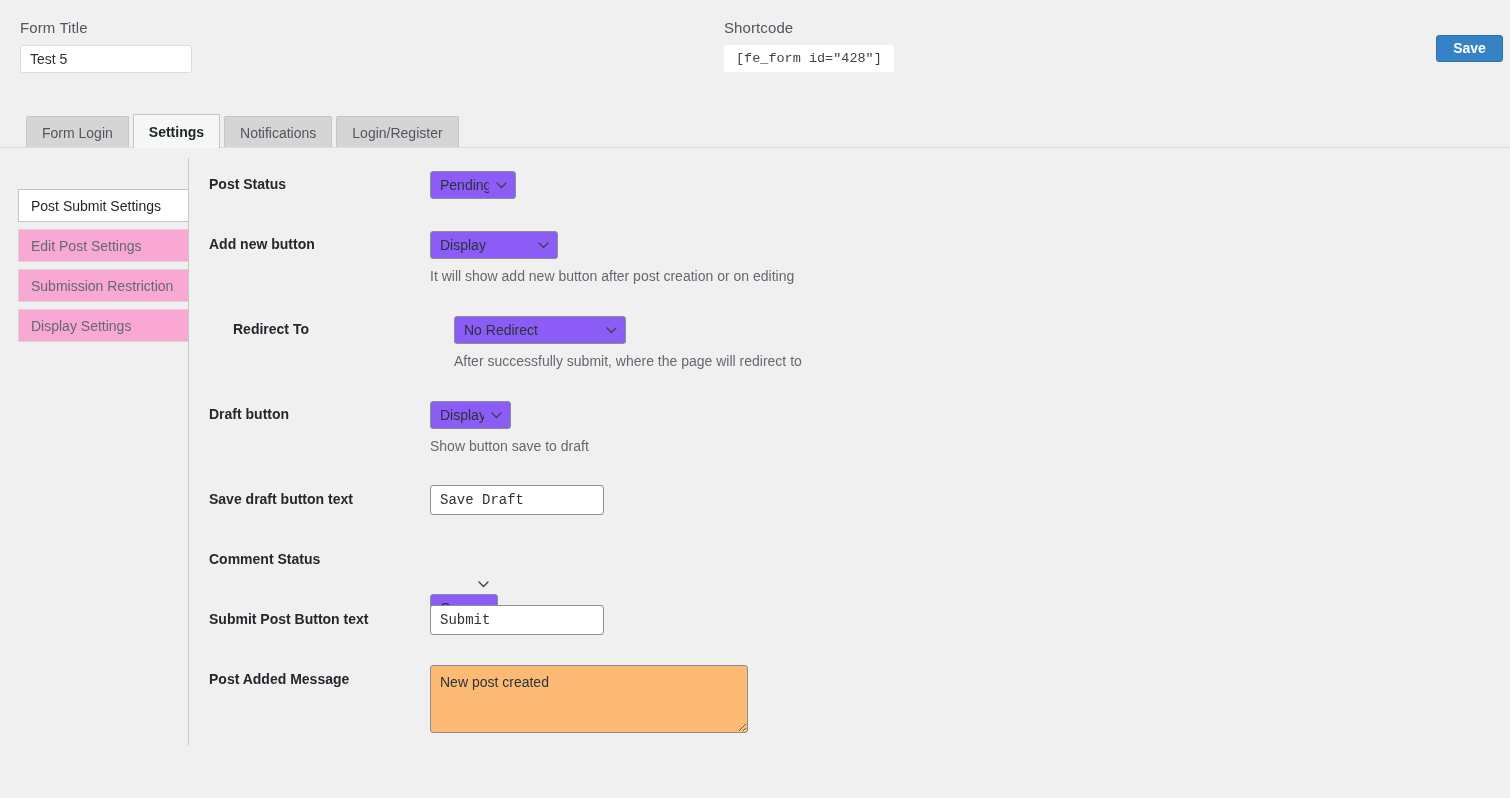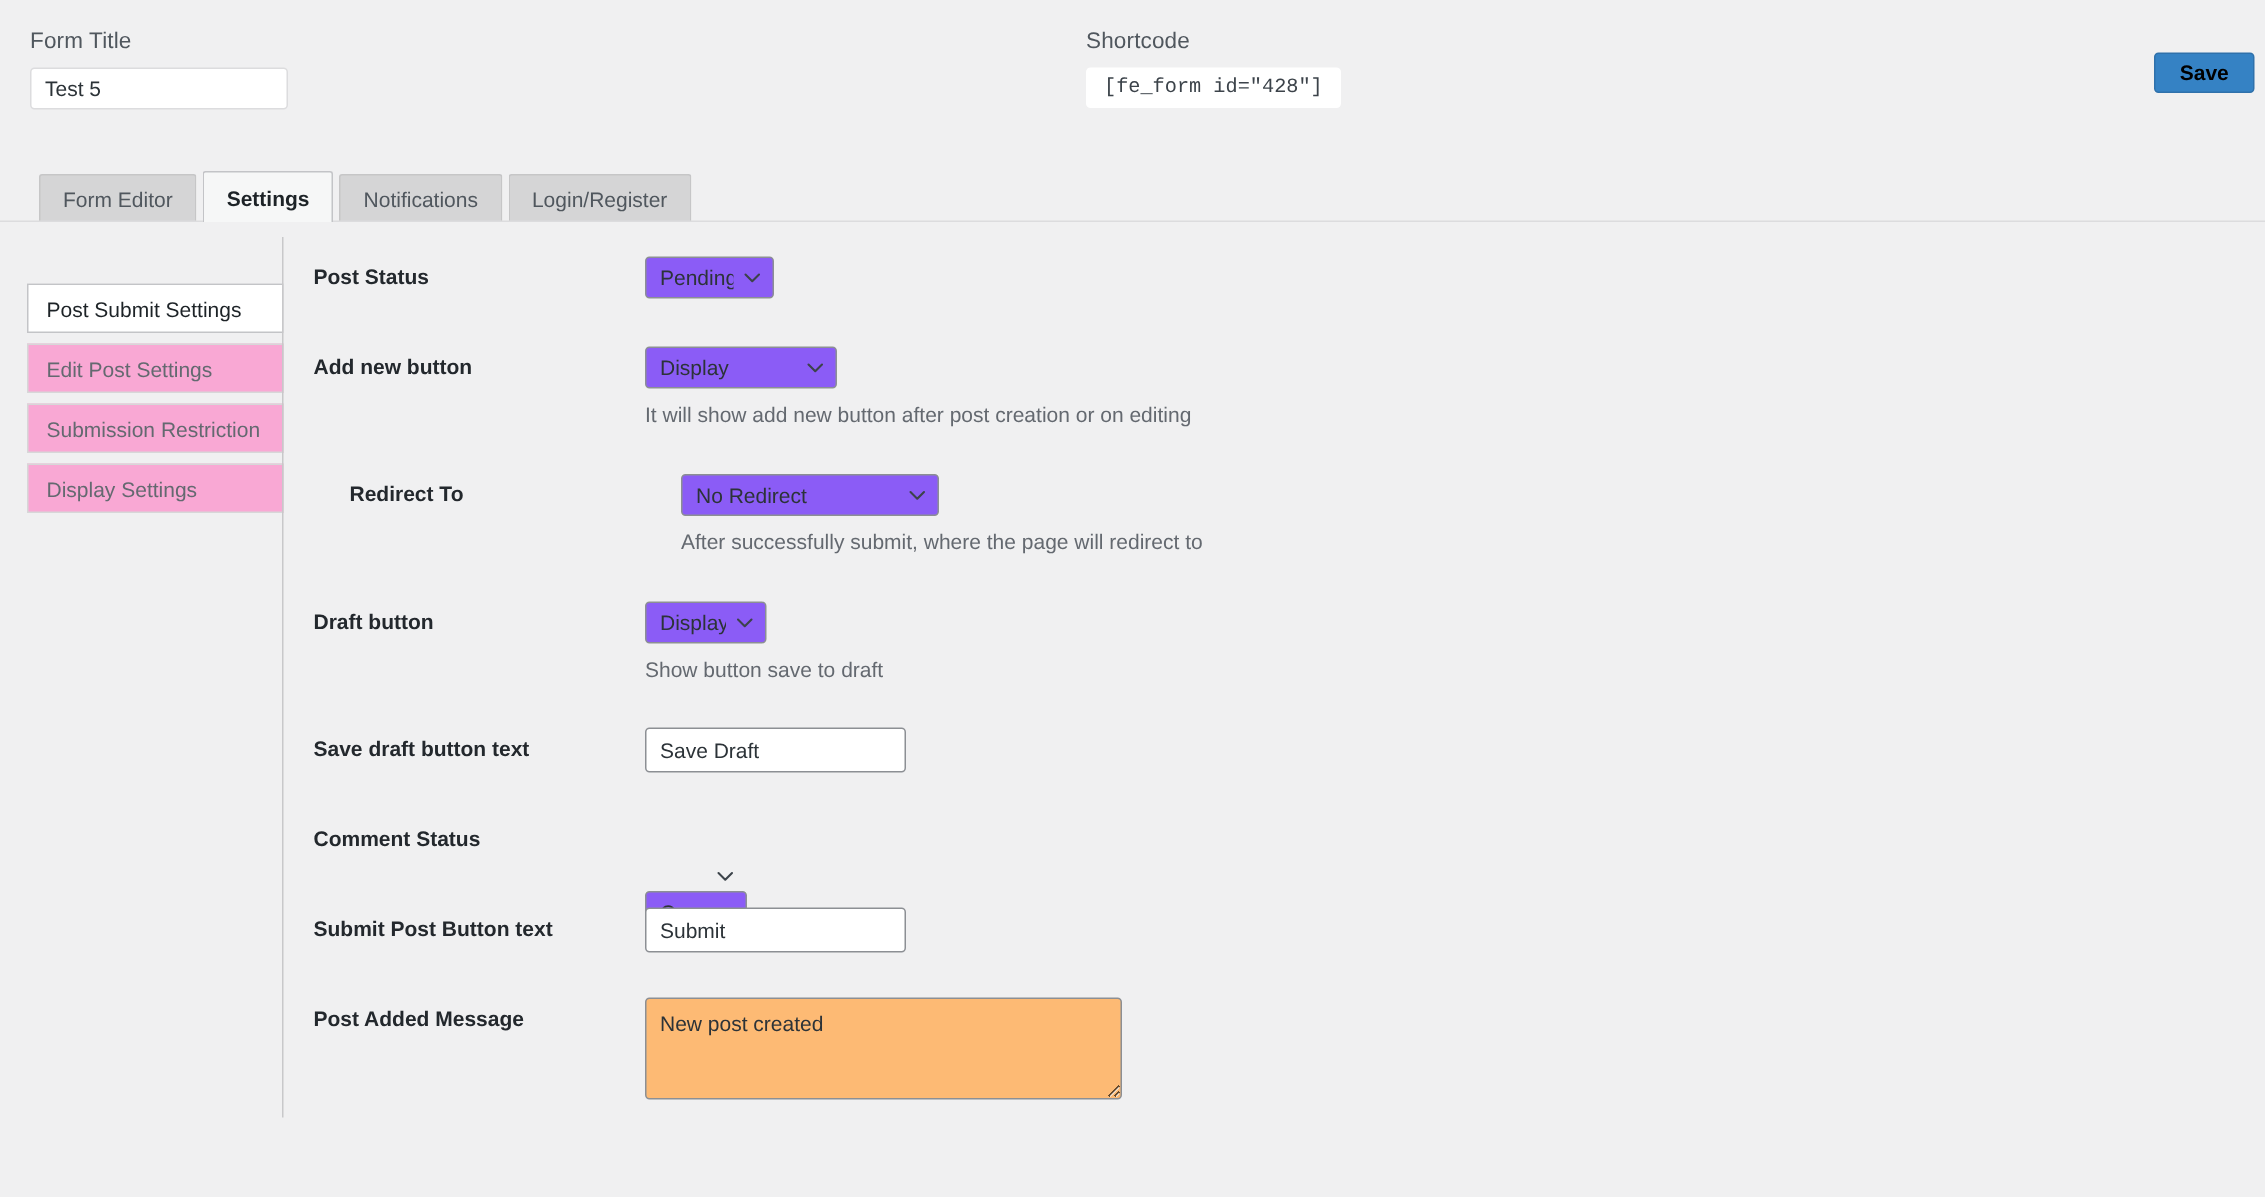--- a/index.html
+++ b/index.html
@@ -41,21 +41,21 @@
     padding: 0 12px;
     font-family: "Liberation Mono", monospace;
     font-size: 13.5px; color: #3c434a;
     white-space: nowrap;
   }
 
   .save-button {
     position: absolute; left: 1436px; top: 35px;
     width: 67px; height: 27px;
     background: #3582c4; border: 1px solid #2f71ab; border-radius: 3px;
-    color: #000000; font-family: "Liberation Sans", sans-serif;
+    color: #ffffff; font-family: "Liberation Sans", sans-serif;
     font-size: 14px; font-weight: bold; line-height: 25px; text-align: center;
     cursor: pointer; padding: 0;
   }
 
   
   .tabs { position: absolute; left: 26px; top: 114px; height: 34px; display: flex; align-items: flex-end; }
   .tab {
     height: 32px; line-height: 32px;
     padding: 0 15px; margin-right: 4px;
     background: #d5d5d6; border: 1px solid #c6c6c7; border-bottom: none;
@@ -111,21 +111,21 @@
   .sel-wrap { position: relative; display: inline-block; }
   .sel-wrap .chev {
     position: absolute; right: 9px; top: 50%; margin-top: -3px;
     pointer-events: none;
   }
   .sel-wrap .chev svg { display: block; }
 
   .txt {
     height: 30px; background: #ffffff;
     border: 1px solid #8c8f94; border-radius: 3px;
-    font-family: Liberation Sans, sans-serif; font-size: 14px; color: #2c3338;
+    font-family: Liberation Mono, monospace; font-size: 14px; color: #2c3338;
     padding: 0 9px; outline: none;
   }
   .ta {
     background: #fdba74; border: 1px solid #8c8f94; border-radius: 3px;
     font-family: "Liberation Sans", sans-serif; font-size: 14px; color: #2c3338;
     padding: 7px 9px; outline: none; resize: both; line-height: 18px;
     overflow: hidden;
   }
   .help {
     font-size: 14px; color: #646970; white-space: nowrap;
@@ -145,21 +145,21 @@
 
     <div class="field-group shortcode-group">
       <div class="group-title">Shortcode</div>
       <div class="shortcode-box">[fe_form id="428"]</div>
     </div>
 
     <button class="save-button">Save</button>
   </div>
 
   <div class="tabs">
-    <div class="tab">Form Editor</div>
+    <div class="tab">Form Login</div>
     <div class="tab active">Settings</div>
     <div class="tab">Notifications</div>
     <div class="tab">Login/Register</div>
   </div>
   <div class="tab-underline"></div>
 
   <div class="sidebar">
     <div class="side-item active">Post Submit Settings</div>
     <div class="side-item">Edit Post Settings</div>
     <div class="side-item">Submission Restriction</div>

